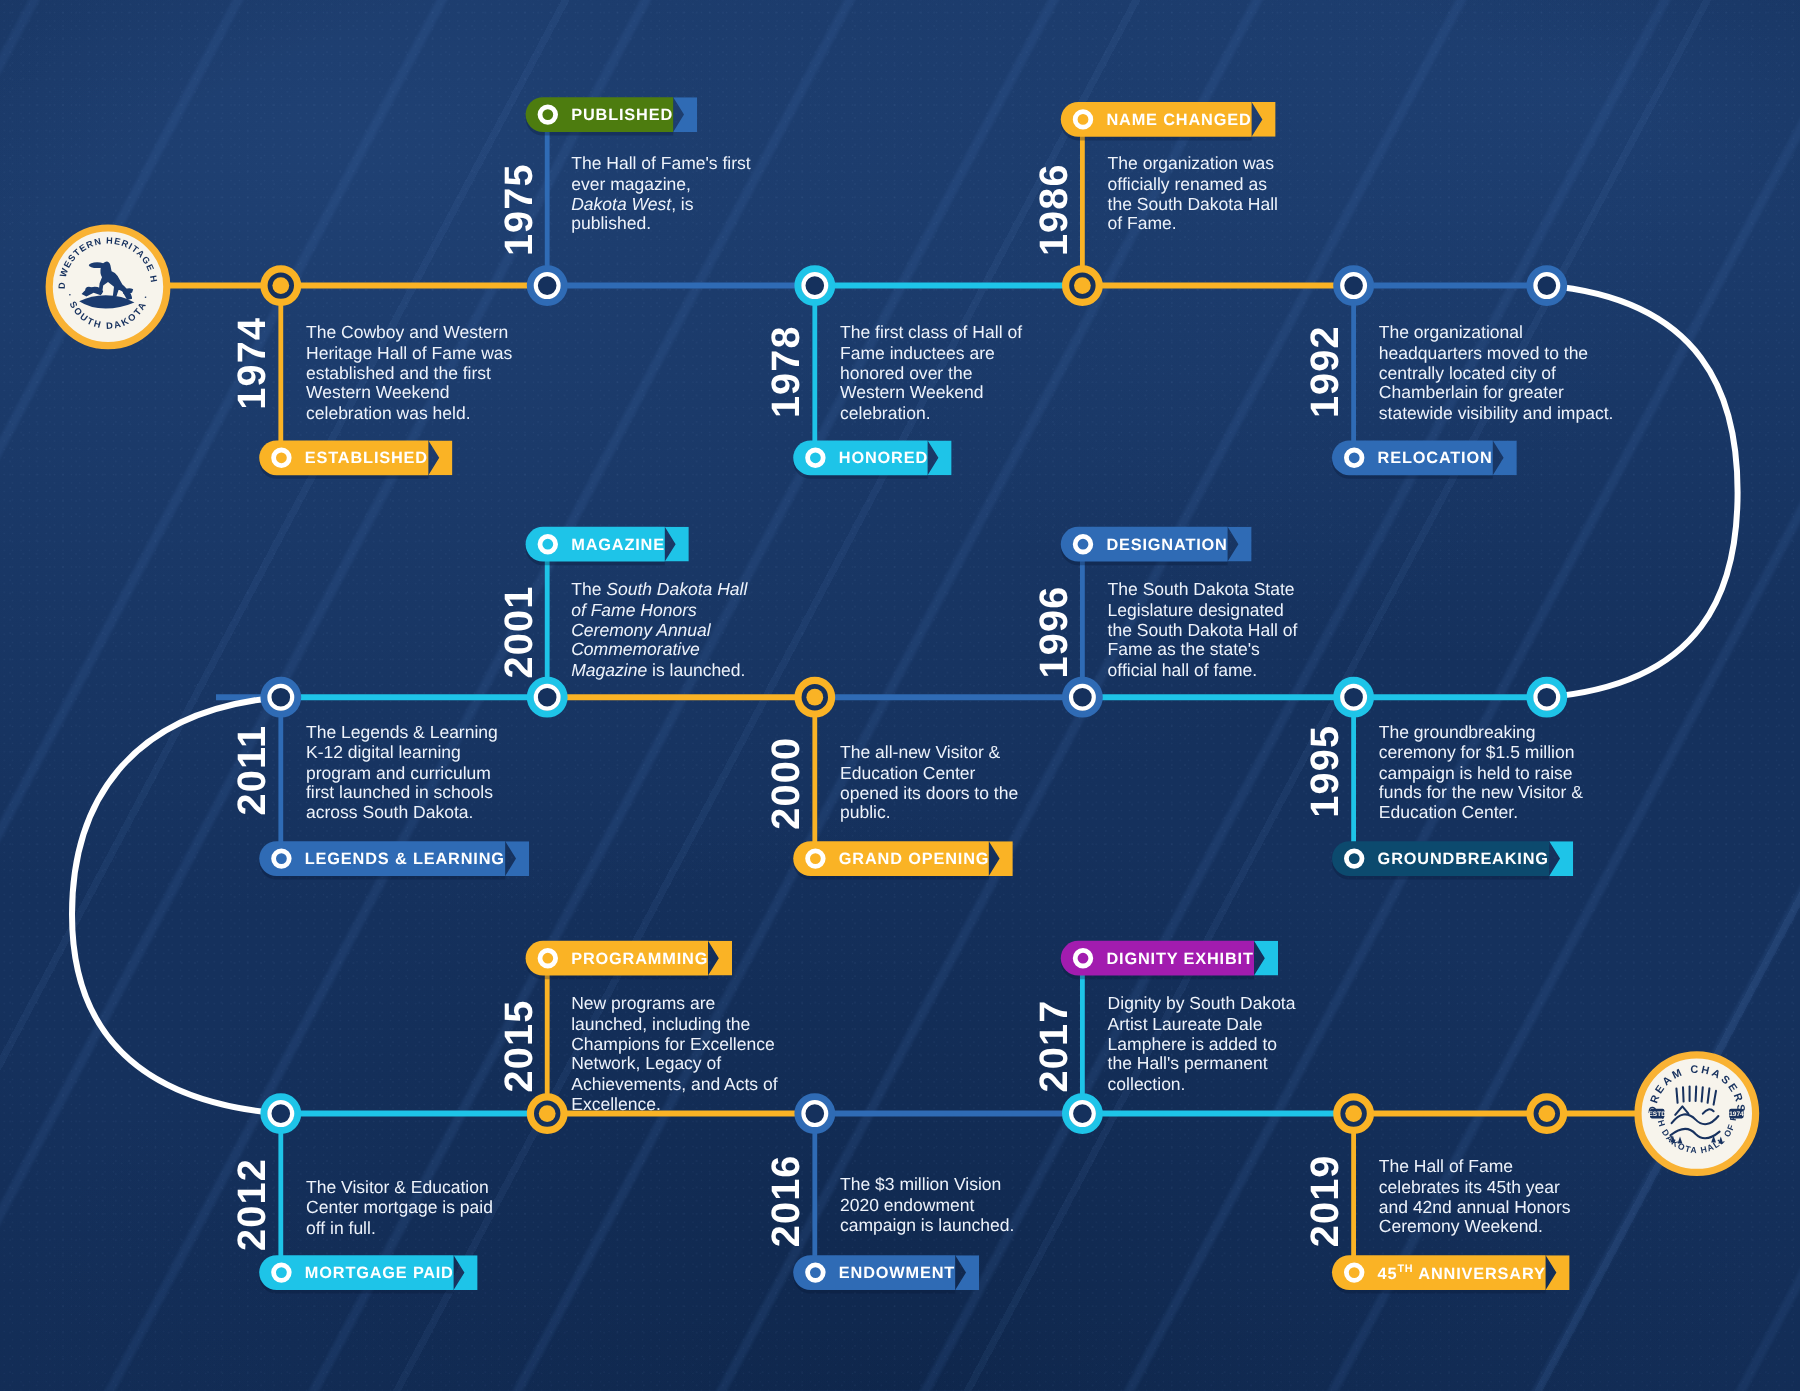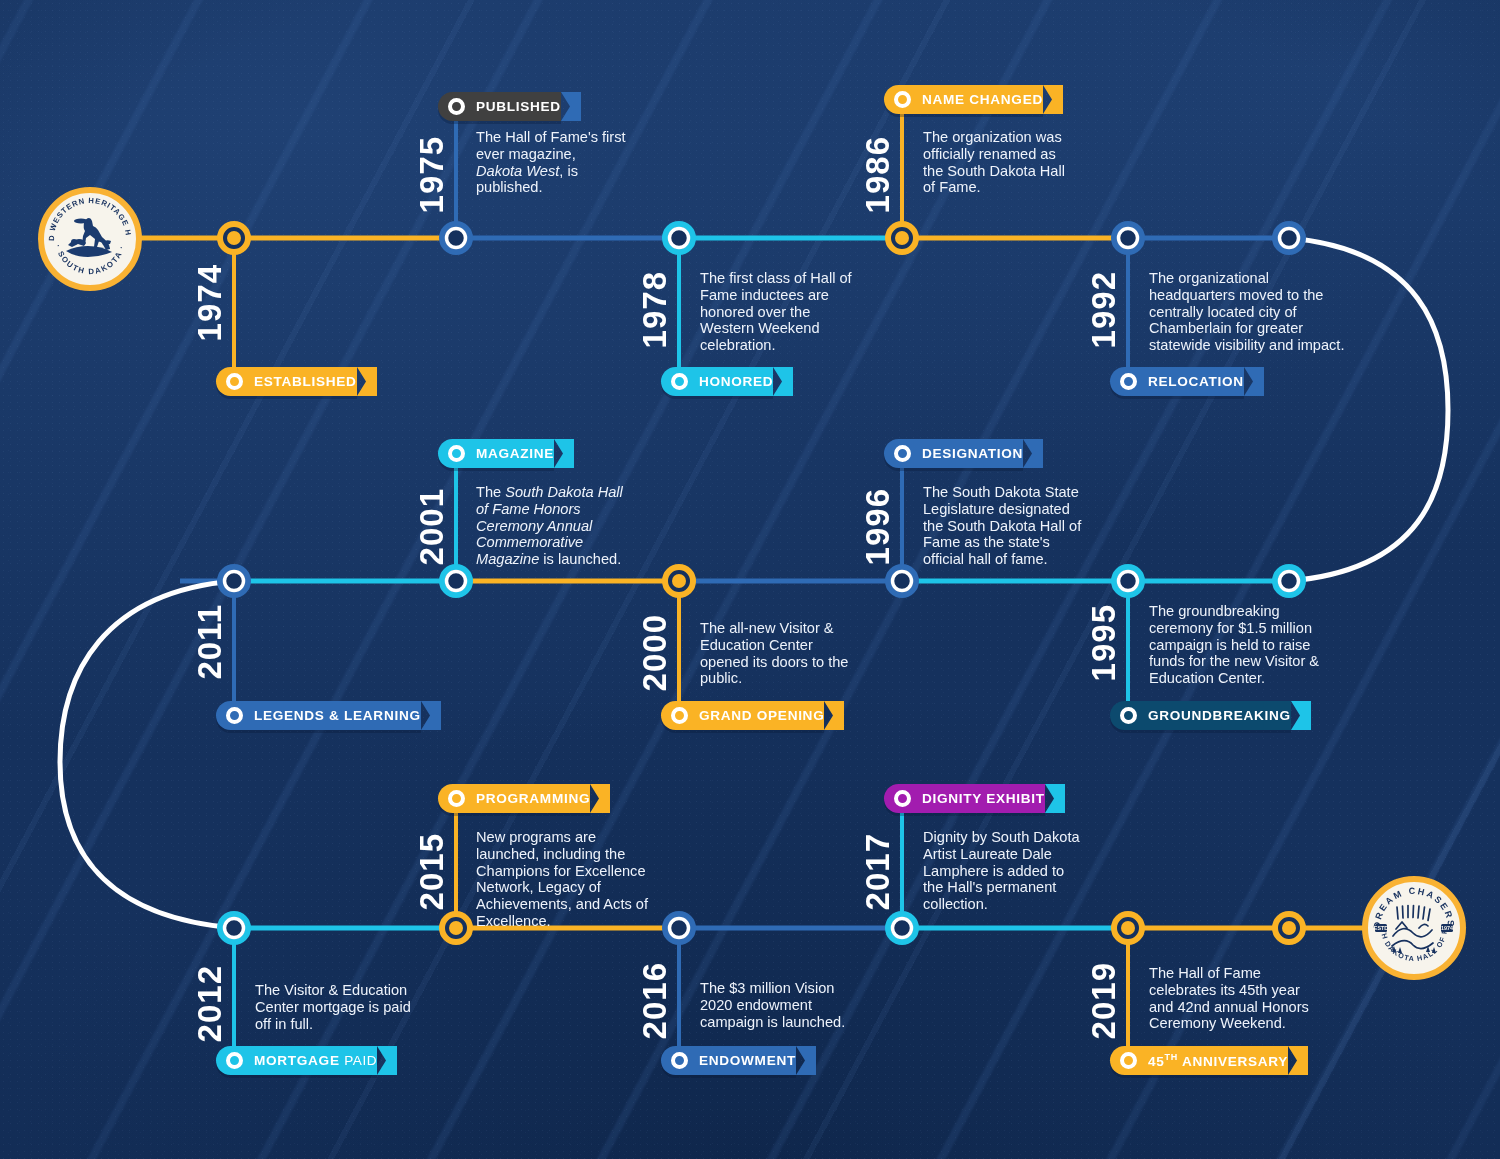--- a/index.html
+++ b/index.html
@@ -79,21 +79,21 @@
     position:absolute;right:-20px;top:0;width:20px;height:29px;
   }
   .flag .ring{
     width:17px;height:17px;border-radius:50%;
     border:4px solid #ffffff;margin-left:10px;flex:none;box-sizing:border-box;
   }
   .flag .lbl{
     font-size:13.6px;font-weight:700;letter-spacing:.7px;
     color:#ffffff;margin-left:11px;white-space:nowrap;
   }
-  .flag .lbl .lite{font-weight:400;letter-spacing:.6px;}
+  .flag .lbl .lite{font-weight:700;letter-spacing:.6px;}
   .flag .lbl sup{font-size:9px;vertical-align:super;font-weight:700;}
 
   
   .logo{position:absolute;border-radius:50%;}
   .logo .disc{
     position:absolute;inset:0;border-radius:50%;
     background:#f7f4ec;
     border:6px solid #f9b233;
     box-sizing:border-box;
   }
@@ -264,31 +264,32 @@
       <g fill="#17315e">
         <path d="M30 76 l2 -6 2 6z"></path>
           <path d="M36 77 l2 -6 2 6z"></path>
         <path d="M64 76 l2 -6 2 6z"></path>
           <path d="M70 77 l2 -6 2 6z"></path>
       </g>
     </svg>
   </div>
 
   <div class="year" style="left:193px;top:264px;">1974</div>
+  <div class="copy" style="left:255px;top:270px;width:172px;">The Cowboy and Western Heritage Hall of Fame was established and the first Western Weekend celebration was held.</div>
   <div class="flag" style="left:216px;top:367px;background:#fab325;">
     <div class="ring"></div>
     <div class="lbl">ESTABLISHED</div>
     <svg class="tail" viewBox="0 0 20 29" preserveAspectRatio="none">
       <path d="M0 0 H20 V29 H0 L9 14.5 Z" fill="#fab325"></path>
     </svg>
   </div>
 
   <div class="year" style="left:415px;top:136px;">1975</div>
   <div class="copy" style="left:476px;top:129px;width:150px;">The Hall of Fame's first ever magazine, <em>Dakota West</em>, is published.</div>
-  <div class="flag" style="left:438px;top:92px;background:#404040;">
+  <div class="flag" style="left:438px;top:81px;background:#4d7c0f;">
     <div class="ring"></div>
     <div class="lbl">PUBLISHED</div>
     <svg class="tail" viewBox="0 0 20 29" preserveAspectRatio="none">
       <path d="M0 0 H20 V29 H0 L9 14.5 Z" fill="#2f6bb5"></path>
     </svg>
   </div>
 
   <div class="year" style="left:638px;top:271px;">1978</div>
   <div class="copy" style="left:700px;top:270px;width:165px;">The first class of Hall of Fame inductees are honored over the Western Weekend celebration.</div>
   <div class="flag" style="left:661px;top:367px;background:#1ec4e8;">
@@ -333,20 +334,21 @@
   <div class="copy" style="left:923px;top:484px;width:160px;">The South Dakota State Legislature designated the South Dakota Hall of Fame as the state's official hall of fame.</div>
   <div class="flag" style="left:884px;top:439px;background:#2f6bb5;">
     <div class="ring"></div>
     <div class="lbl">DESIGNATION</div>
     <svg class="tail" viewBox="0 0 20 29" preserveAspectRatio="none">
       <path d="M0 0 H20 V29 H0 L9 14.5 Z" fill="#2f6bb5"></path>
     </svg>
   </div>
 
   <div class="year" style="left:193px;top:604px;">2011</div>
+  <div class="copy" style="left:255px;top:603px;width:165px;">The Legends &amp; Learning K-12 digital learning program and curriculum first launched in schools across South Dakota.</div>
   <div class="flag" style="left:216px;top:701px;background:#2f6bb5;">
     <div class="ring"></div>
     <div class="lbl">LEGENDS &amp; LEARNING</div>
     <svg class="tail" viewBox="0 0 20 29" preserveAspectRatio="none">
       <path d="M0 0 H20 V29 H0 L9 14.5 Z" fill="#2f6bb5"></path>
     </svg>
   </div>
 
   <div class="year" style="left:638px;top:614px;">2000</div>
   <div class="copy" style="left:700px;top:620px;width:150px;">The all-new Visitor &amp; Education Center opened its doors to the public.</div>

